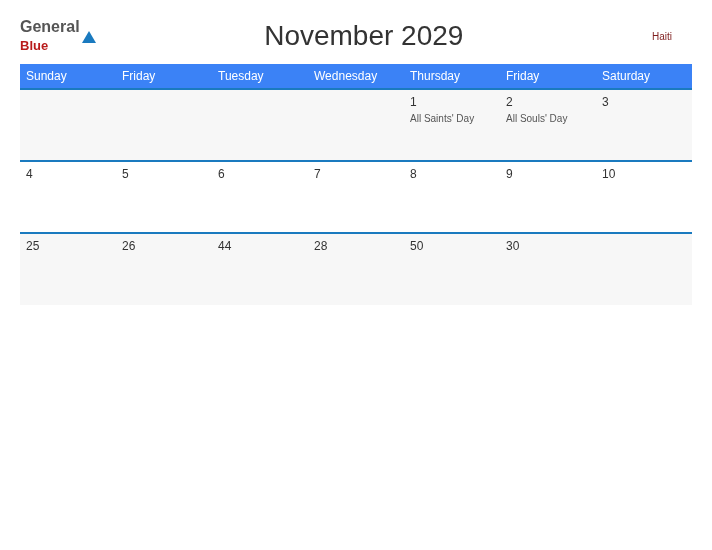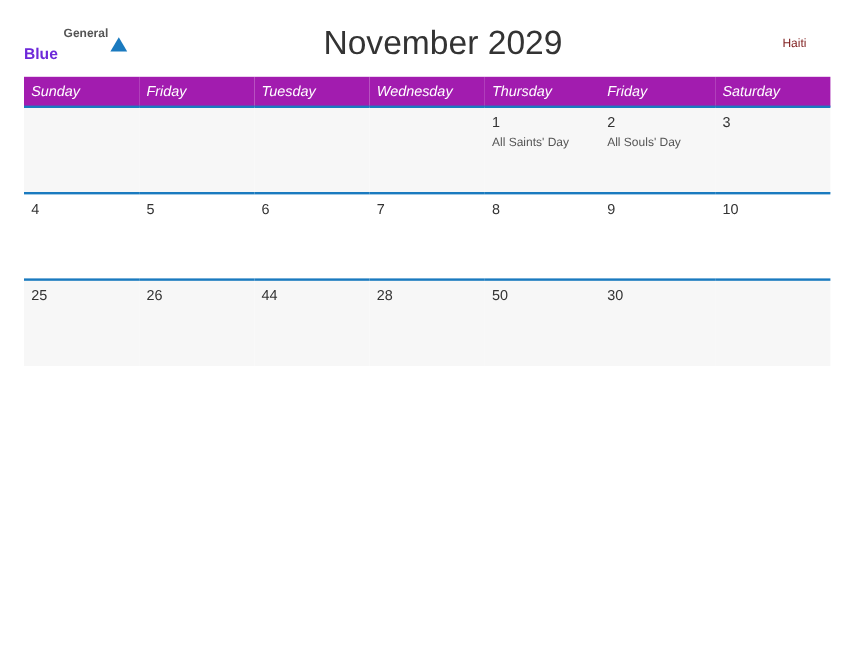--- a/index.html
+++ b/index.html
@@ -22,28 +22,27 @@
       align-items: center;
       justify-content: space-between;
       margin-bottom: 10px;
     }
     .logo {
       display: flex;
       align-items: center;
       gap: 0;
     }
     .logo-text {
-      font-size: 10px;
+      font-size: 16px;
       font-weight: bold;
       color: #555;
       line-height: 1.1;
-      margin-left: 33px;
     }
     .logo-blue {
-      color: #6d28d9;
+      color: #b91c1c;
       font-size: 13px;
       font-weight: bold;
     }
     .title {
       font-size: 28px;
       font-weight: 300;
       color: #333;
       text-align: center;
       flex: 1;
     }
@@ -52,22 +51,21 @@
       color: #7f1d1d;
       text-align: center;
       min-width: 60px;
     }
     .calendar {
       width: 100%;
       border-collapse: collapse;
       table-layout: fixed;
     }
     .calendar thead tr {
-      background: #a21caf;
-      font-style: italic;
+      background: #3b82f6;
     }
     .calendar thead th {
       color: #fff;
       font-size: 12px;
       font-weight: normal;
       padding: 5px 6px;
       text-align: left;
       border: none;
     }
     .calendar tbody tr {

